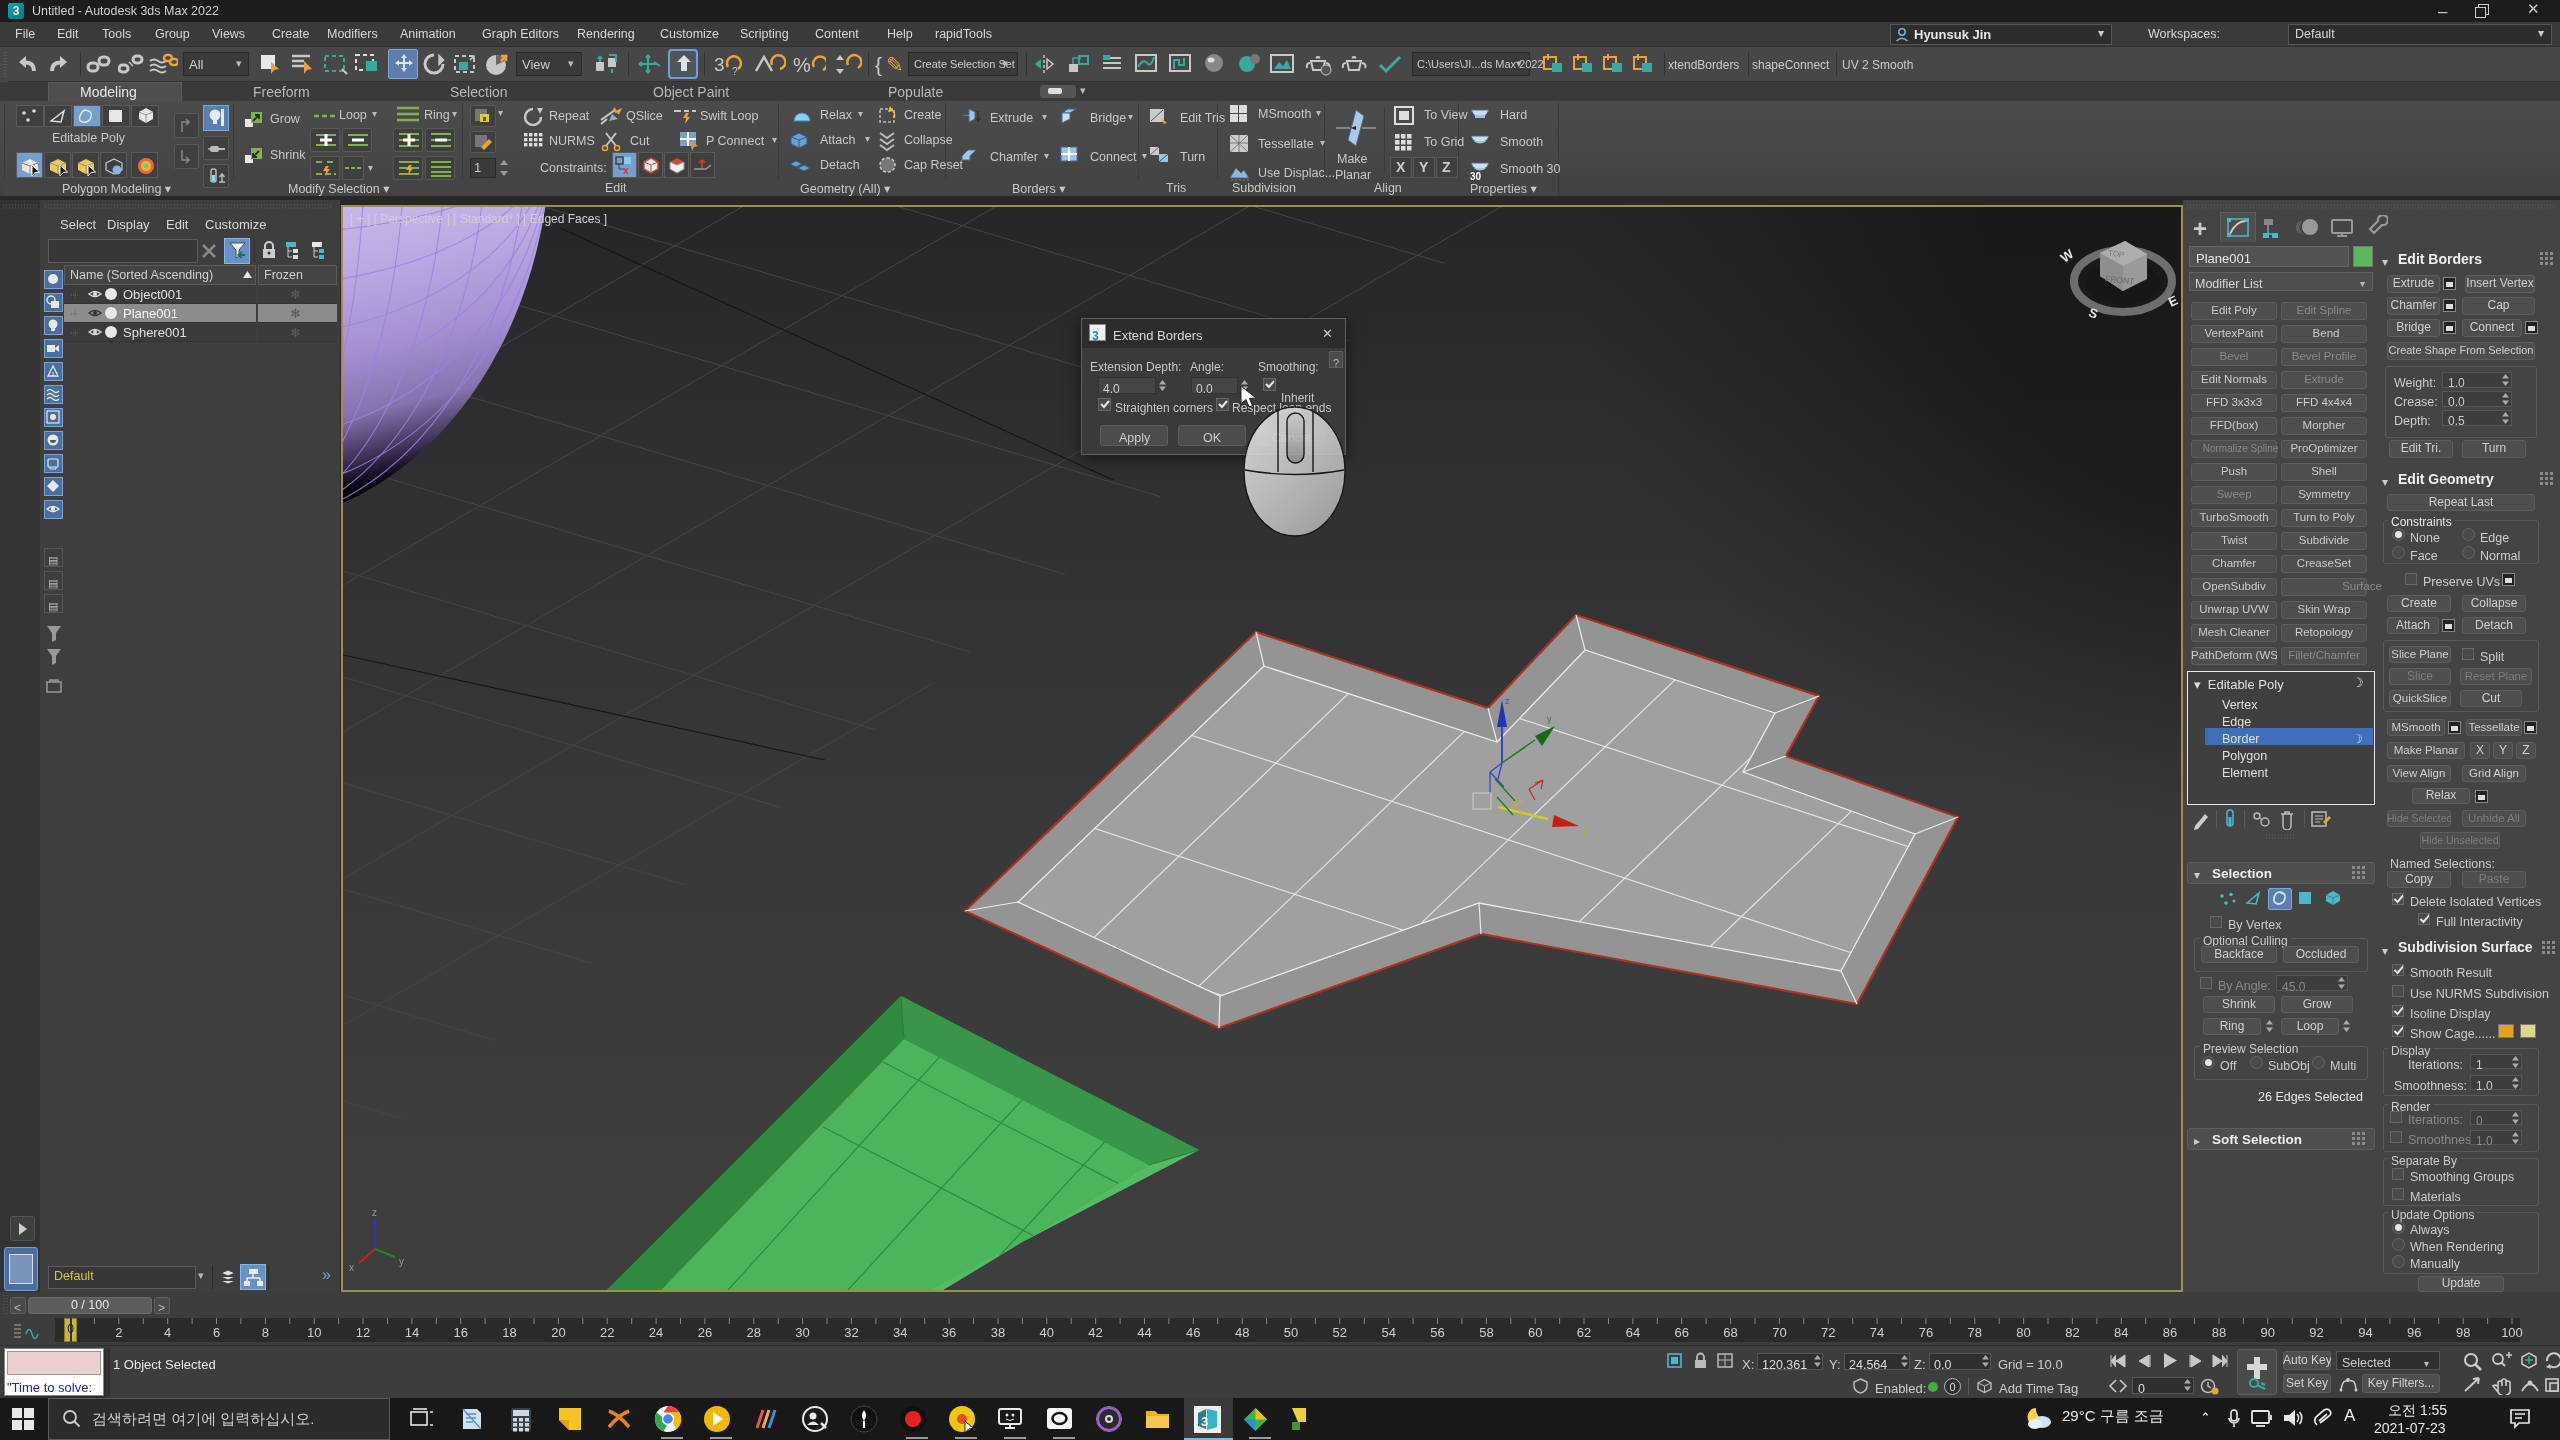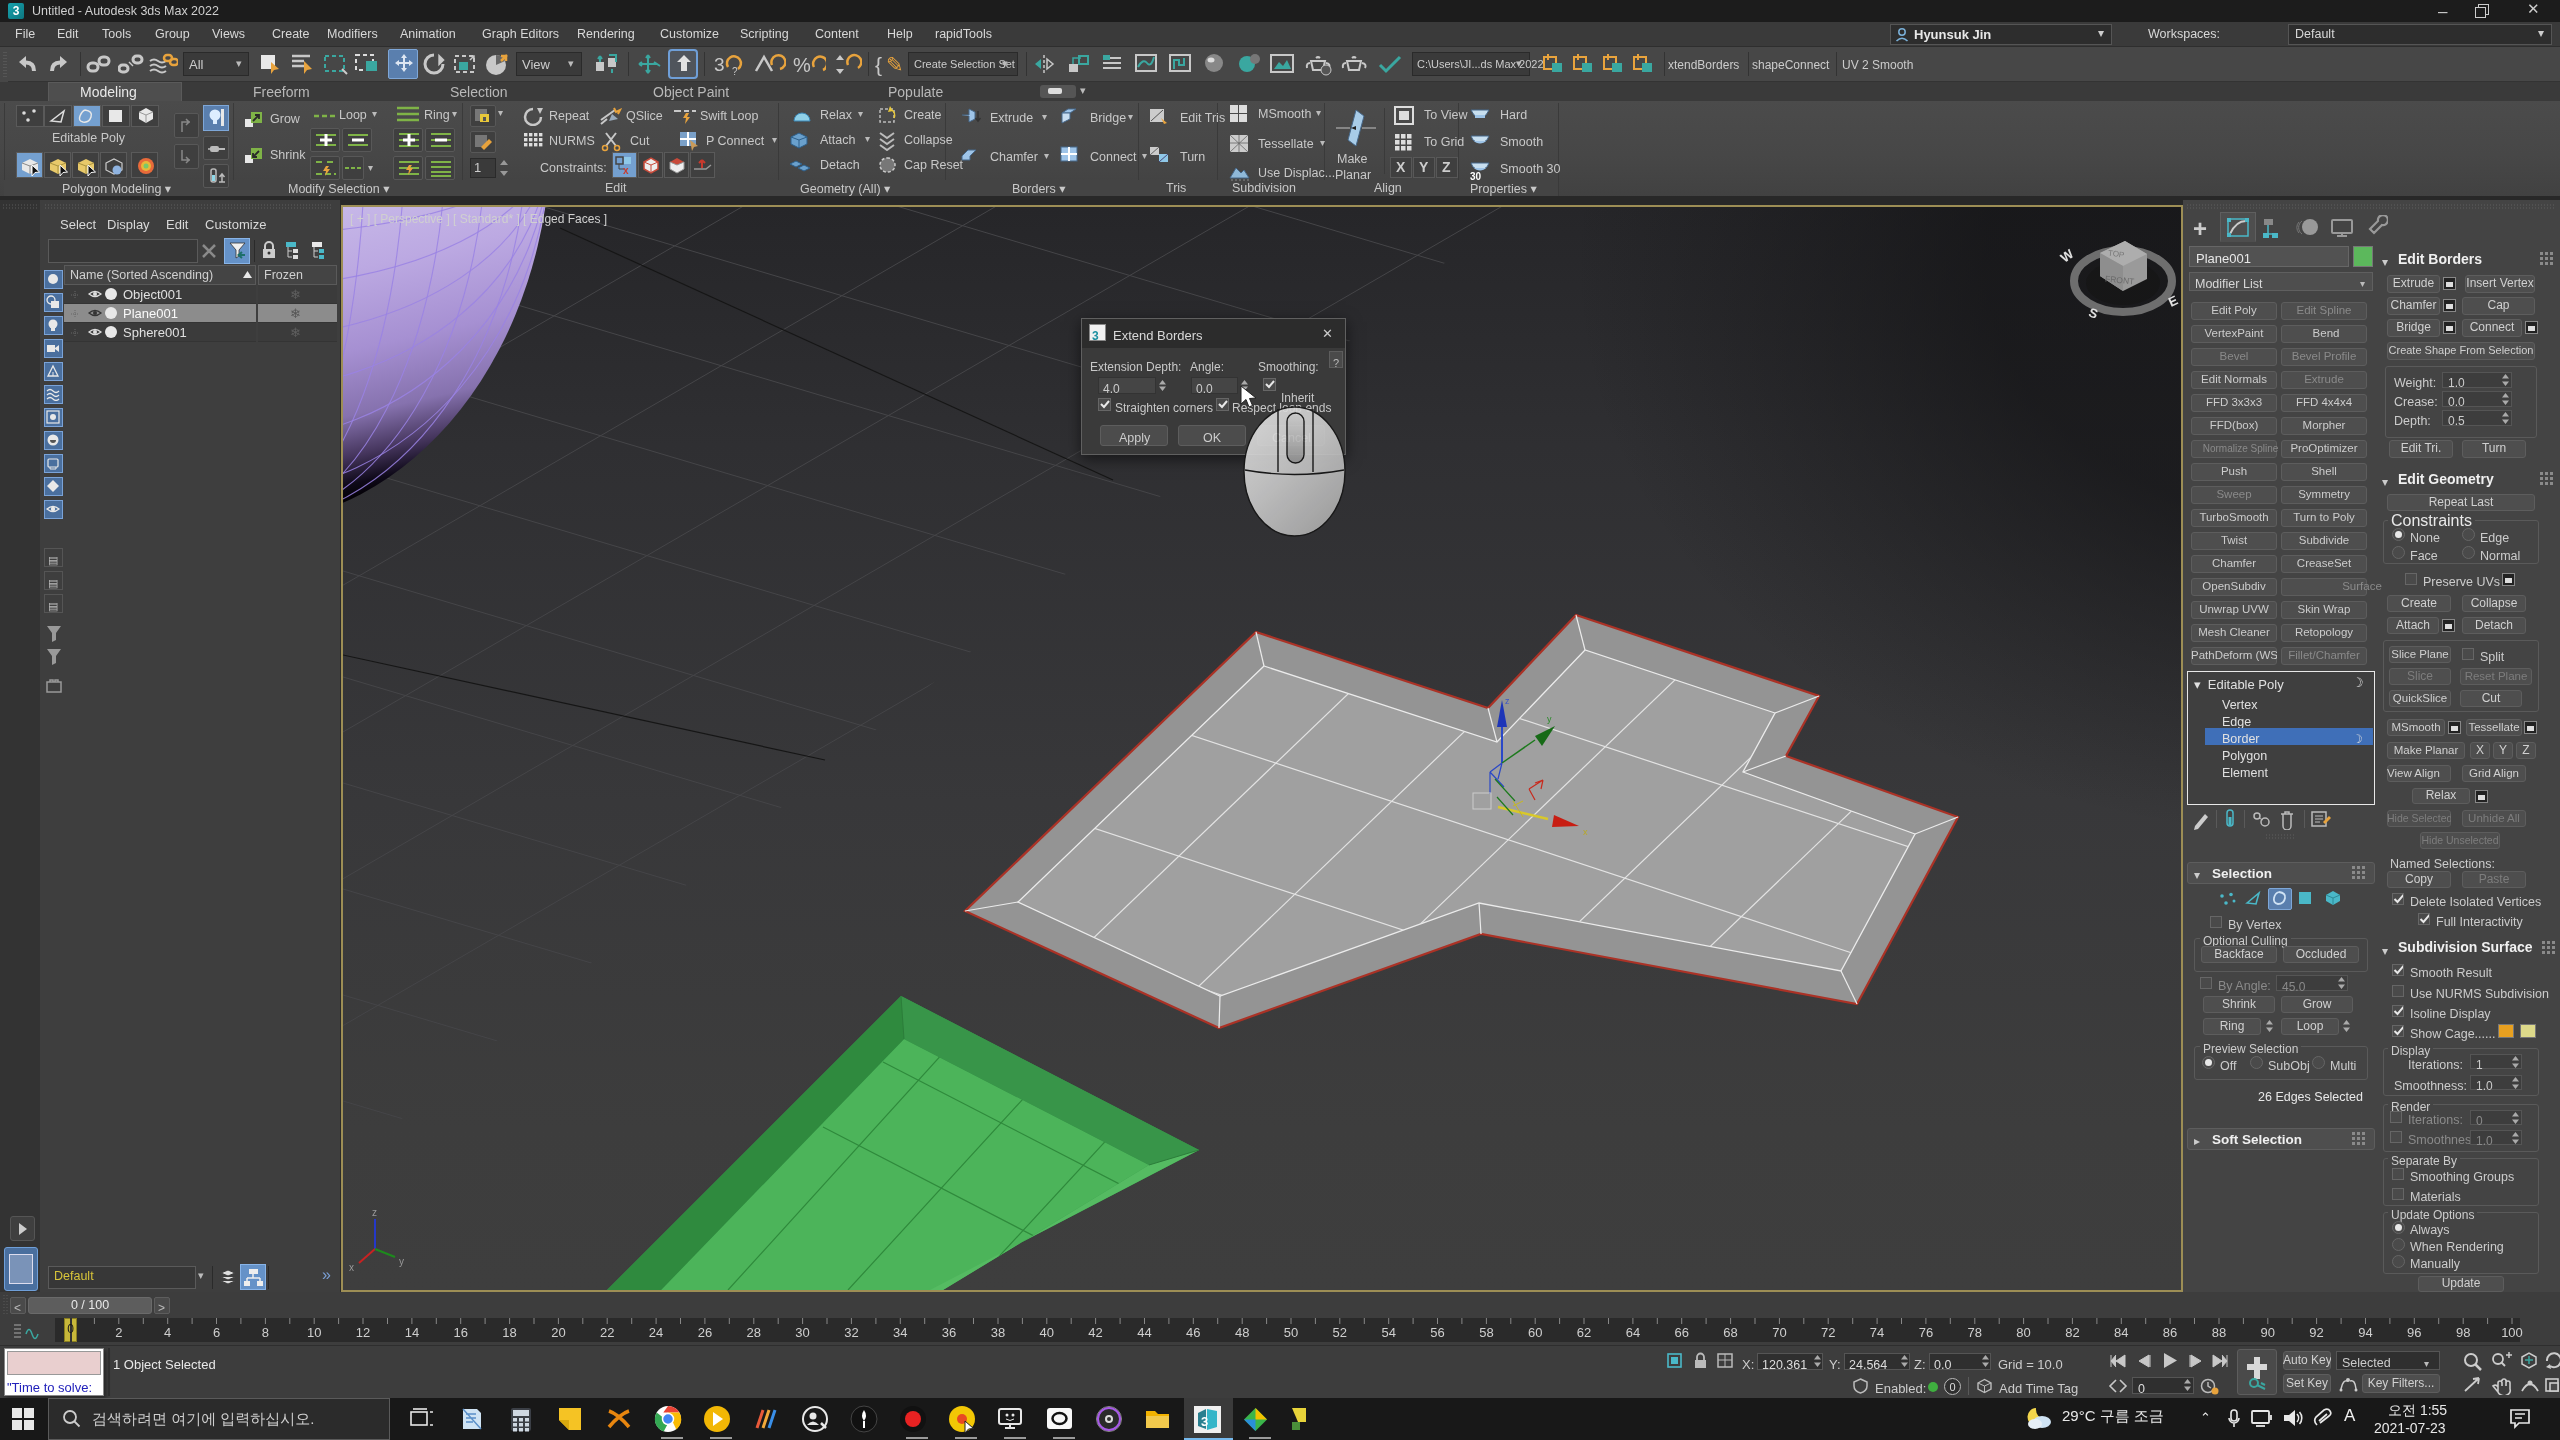--- a/index.html
+++ b/index.html
@@ -1335,21 +1335,21 @@
         <rect x="5" y="5" width="3" height="3"></rect>
         <rect x="5" y="10" width="3" height="3"></rect>
         <rect x="10" y="0" width="3" height="3"></rect>
         <rect x="10" y="5" width="3" height="3"></rect>
         <rect x="10" y="10" width="3" height="3"></rect>
       </g>
     </svg>
     <div style="left:2387px;top:494px;width:148px;height:17px;background:#4e4e4e;border:1px solid #5d5d5d;border-radius:3px;"></div>
     <div style="left:2387px;top:494px;width:148px;height:17px;color:#d0d0d0;font-size:12px;text-align:center;line-height:16px;white-space:nowrap;overflow:hidden;">Repeat Last</div>
     <div style="left:2383px;top:520px;width:156px;height:44px;border:1px solid #5a5a5a;border-radius:3px;"></div>
-    <div style="left:2388px;top:512px;"><span style="color:#e8e8e8;font-size:16px;background:#444;padding:0 3px;">Constraints</span></div>
+    <div style="left:2388px;top:512px;"><span style="color:#e8e8e8;font-size:12px;background:#444;padding:0 3px;">Constraints</span></div>
     <div style="left:2392px;top:528px;width:13px;height:13px;border-radius:50%;background:#4a4a4a;border:1px solid #666;"></div>
     <div style="left:2395px;top:531px;width:7px;height:7px;border-radius:50%;background:#e8e8e8;"></div>
     <div style="left:2410px;top:528px;"><span style="color:#ccc;font-size:12.5px;">None</span></div>
     <div style="left:2462px;top:528px;width:13px;height:13px;border-radius:50%;background:#4a4a4a;border:1px solid #666;"></div>
     <div style="left:2480px;top:528px;"><span style="color:#ccc;font-size:12.5px;">Edge</span></div>
     <div style="left:2392px;top:546px;width:13px;height:13px;border-radius:50%;background:#4a4a4a;border:1px solid #666;"></div>
     <div style="left:2410px;top:546px;"><span style="color:#ccc;font-size:12.5px;">Face</span></div>
     <div style="left:2462px;top:546px;width:13px;height:13px;border-radius:50%;background:#4a4a4a;border:1px solid #666;"></div>
     <div style="left:2480px;top:546px;"><span style="color:#ccc;font-size:12.5px;">Normal</span></div>
     <div style="left:2405px;top:573px;width:12px;height:12px;background:#4a4a4a;border:1px solid #666;"></div>
@@ -1389,21 +1389,21 @@
     <div style="left:2527px;top:726px;width:7px;height:5px;background:#ddd;"></div>
     <div style="left:2387px;top:742px;width:78px;height:17px;background:#4e4e4e;border:1px solid #5d5d5d;border-radius:3px;"></div>
     <div style="left:2387px;top:742px;width:78px;height:17px;color:#d0d0d0;font-size:11.5px;text-align:center;line-height:16px;white-space:nowrap;overflow:hidden;">Make Planar</div>
     <div style="left:2470px;top:742px;width:20px;height:17px;background:#4e4e4e;border:1px solid #5d5d5d;border-radius:3px;"></div>
     <div style="left:2470px;top:742px;width:20px;height:17px;color:#d0d0d0;font-size:12px;text-align:center;line-height:16px;white-space:nowrap;overflow:hidden;">X</div>
     <div style="left:2493px;top:742px;width:20px;height:17px;background:#4e4e4e;border:1px solid #5d5d5d;border-radius:3px;"></div>
     <div style="left:2493px;top:742px;width:20px;height:17px;color:#d0d0d0;font-size:12px;text-align:center;line-height:16px;white-space:nowrap;overflow:hidden;">Y</div>
     <div style="left:2516px;top:742px;width:20px;height:17px;background:#4e4e4e;border:1px solid #5d5d5d;border-radius:3px;"></div>
     <div style="left:2516px;top:742px;width:20px;height:17px;color:#d0d0d0;font-size:12px;text-align:center;line-height:16px;white-space:nowrap;overflow:hidden;">Z</div>
     <div style="left:2387px;top:765px;width:64px;height:17px;background:#4e4e4e;border:1px solid #5d5d5d;border-radius:3px;"></div>
-    <div style="left:2387px;top:765px;width:64px;height:17px;color:#d0d0d0;font-size:11.5px;line-height:16px;white-space:nowrap;overflow:hidden;">View Align</div>
+    <div style="left:2387px;top:765px;width:64px;height:17px;color:#d0d0d0;font-size:11.5px;text-align:center;line-height:16px;white-space:nowrap;overflow:hidden;">View Align</div>
     <div style="left:2462px;top:765px;width:64px;height:17px;background:#4e4e4e;border:1px solid #5d5d5d;border-radius:3px;"></div>
     <div style="left:2462px;top:765px;width:64px;height:17px;color:#d0d0d0;font-size:11.5px;text-align:center;line-height:16px;white-space:nowrap;overflow:hidden;">Grid Align</div>
     <div style="left:2412px;top:788px;width:58px;height:16px;background:#4e4e4e;border:1px solid #5d5d5d;border-radius:3px;"></div>
     <div style="left:2412px;top:788px;width:58px;height:16px;color:#d0d0d0;font-size:12px;text-align:center;line-height:15px;white-space:nowrap;overflow:hidden;">Relax</div>
     <div style="left:2475px;top:790px;width:13px;height:13px;background:#222;border:1px solid #888;"></div>
     <div style="left:2478px;top:795px;width:7px;height:5px;background:#ddd;"></div>
     <div style="left:2387px;top:810px;width:64px;height:17px;background:#4e4e4e;border:1px solid #5d5d5d;border-radius:3px;"></div>
     <div style="left:2387px;top:810px;width:64px;height:17px;color:#7d7d7d;font-size:10.5px;text-align:center;line-height:16px;white-space:nowrap;overflow:hidden;">Hide Selected</div>
     <div style="left:2462px;top:810px;width:64px;height:17px;background:#4e4e4e;border:1px solid #5d5d5d;border-radius:3px;"></div>
     <div style="left:2462px;top:810px;width:64px;height:17px;color:#7d7d7d;font-size:11.5px;text-align:center;line-height:16px;white-space:nowrap;overflow:hidden;">Unhide All</div>

